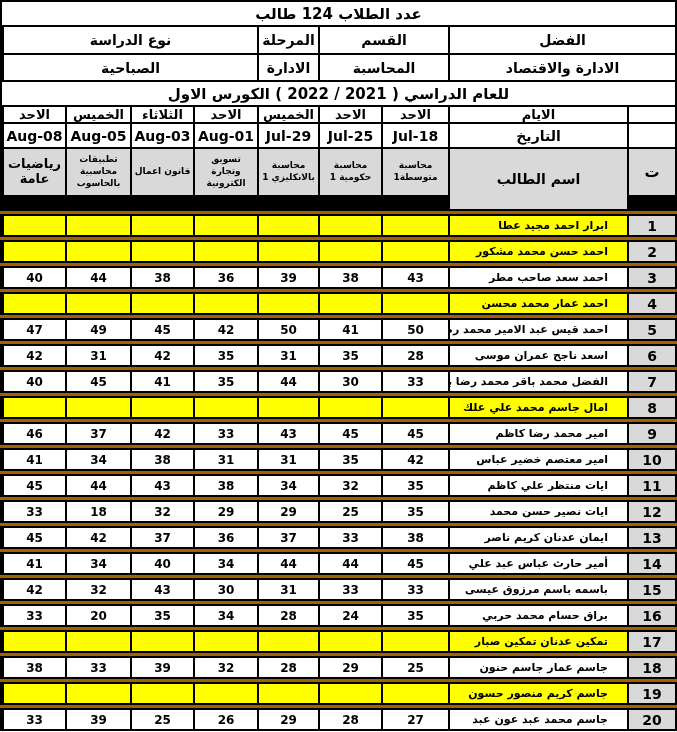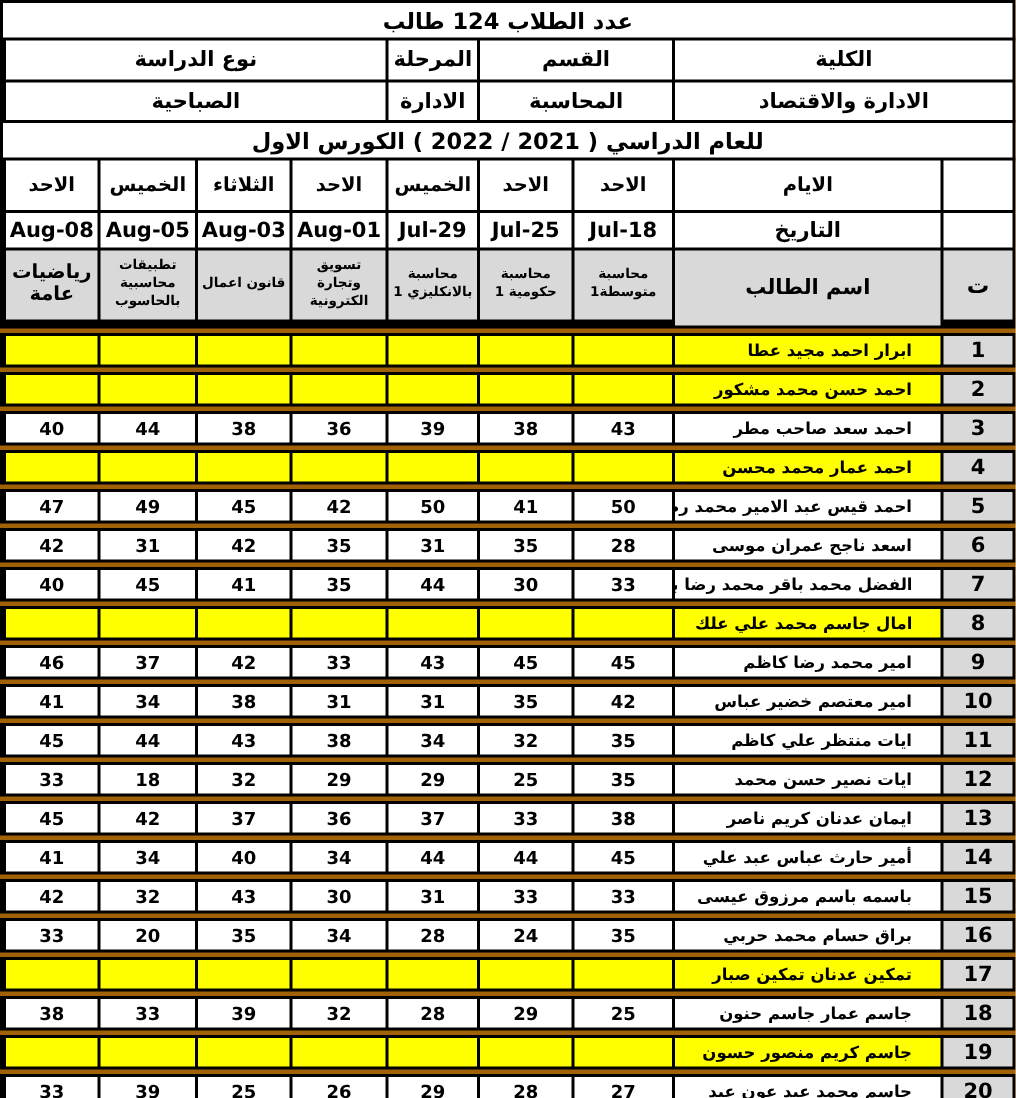--- a/index.html
+++ b/index.html
@@ -29,46 +29,46 @@
     justify-content: center;
     text-align: center;
     overflow: hidden;
   }
   .sp2 { grid-column: span 2; }
   .sp4 { grid-column: span 4; }
 
   .title { height: 23px; font-size: 15px; }
   .infoh { height: 26px; font-size: 14px; }
   .infov { height: 25px; font-size: 14px; }
-  .day   { height: 33px; font-size: 13px; }
+  .day   { height: 15px; font-size: 13px; }
   .date  { height: 23px; font-size: 14px; }
   .subj  { height: 46px; font-size: 9px; line-height: 1.3; padding: 0 1px; }
   .subj.big { font-size: 13px; line-height: 1.15; }
-  .nameh { height: 50px; font-size: 14px; }
+  .nameh { height: 60px; font-size: 14px; }
   .idxh  { height: 46px; font-size: 15px; }
 
   .gray { background: var(--gray, #D9D9D9); }
   .hl   { background: var(--hl, #FFFF00); }
 
   #rows .sec { margin-top: 3px; } 
   .idx   { height: 19px; font-size: 14px; }
   .name  { height: 19px; font-size: 11px; justify-content: flex-start; padding: 0 19px; white-space: nowrap; }
   .grade { height: 19px; font-size: 12px; }
 </style>
 </head>
 <body>
 
 <div class="sheet">
 
   <div class="sec one">
     <div class="cell title">عدد الطلاب 124 طالب</div>
   </div>
 
   <div class="sec g9">
-    <div class="cell infoh sp2">الكلية</div>
+    <div class="cell infoh sp2">الفضل</div>
     <div class="cell infoh sp2">القسم</div>
     <div class="cell infoh">المرحلة</div>
     <div class="cell infoh sp4">نوع الدراسة</div>
     <div class="cell infov sp2">الادارة والاقتصاد</div>
     <div class="cell infov sp2">المحاسبة</div>
     <div class="cell infov">الادارة</div>
     <div class="cell infov sp4">الصباحية</div>
   </div>
 
   <div class="sec one">

